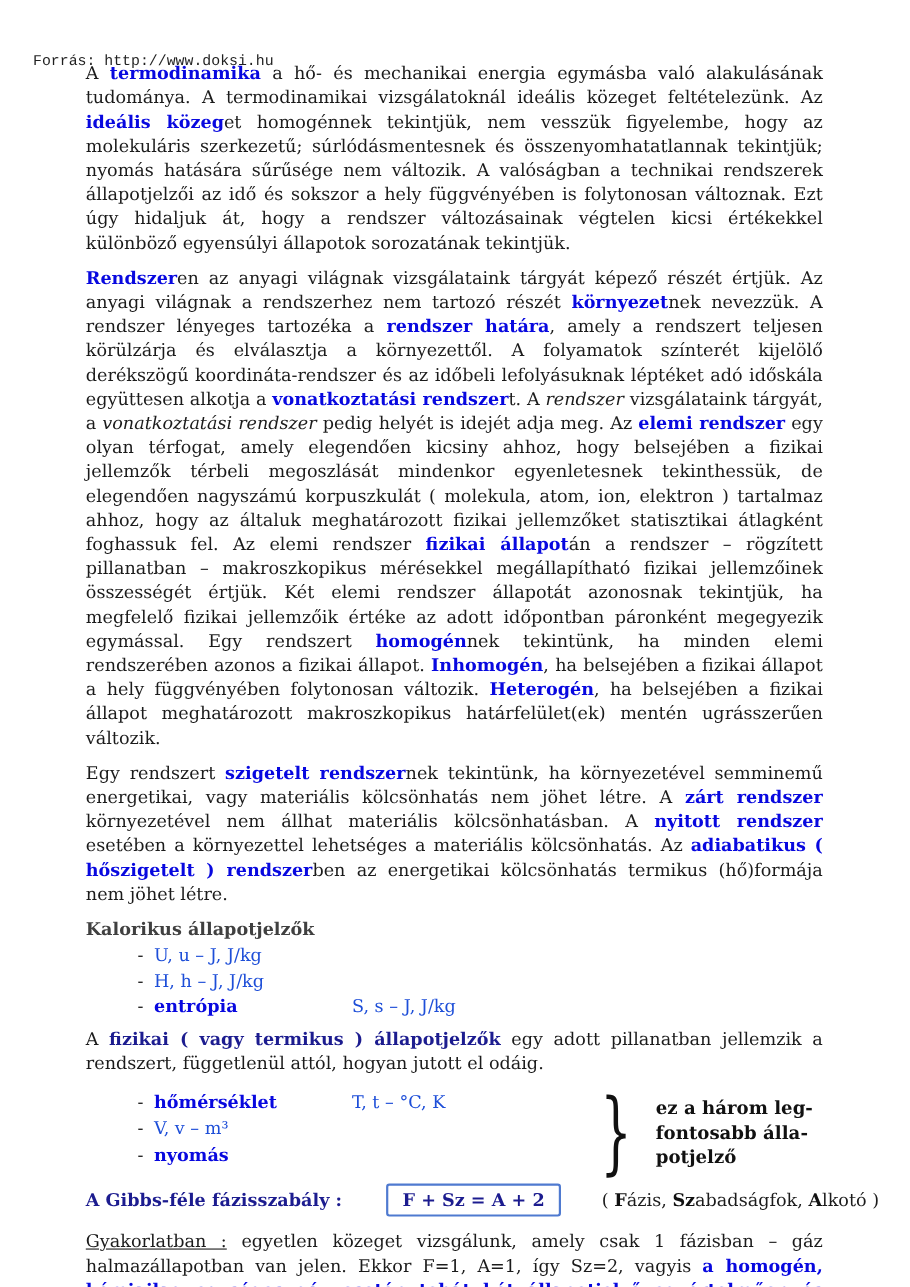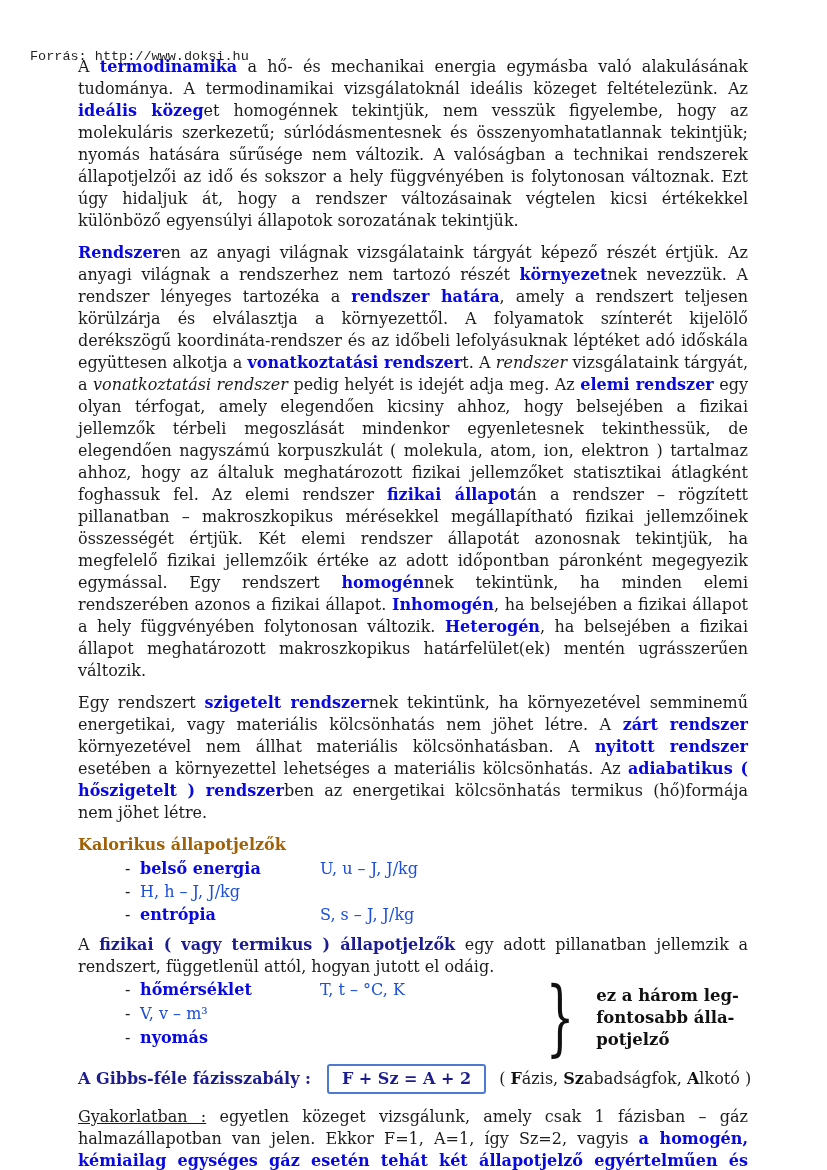--- a/index.html
+++ b/index.html
@@ -14,39 +14,39 @@
   .content{
     position:absolute;left:78px;top:56px;width:670px;
     font-size:16px;line-height:22px;text-align:justify;
   }
   p.para{margin:0 0 10px 0;}
   .t-blue{color:#0808df;font-weight:bold;}
   .t-navy{color:#1c1c8f;font-weight:bold;}
   .t-bold{font-weight:bold;color:#111;}
   .t-italic{font-style:italic;}
   .t-underline{text-decoration:underline;}
-  .heading{font-weight:bold;color:#a16207;text-align:left;margin:0 0 1px 0;}
+  .heading{font-weight:bold;color:#404040;text-align:left;margin:0 0 1px 0;}
   .list{margin:0 0 8px 0;}
   .li-row{display:flex;line-height:23px;text-align:left;}
   .li-dash{width:15px;padding-left:47px;box-sizing:content-box;color:#1b1b1b;}
   .li-label{width:180px;font-weight:bold;color:#0808df;}
   .li-value{color:#1d4ed8;}
   .physical-row{display:flex;align-items:center;margin:0 0 6px 0;}
   .phys-left{flex:0 0 462px;}
   .phys-left .li-row{line-height:24px;}
   .brace-group{display:flex;align-items:center;}
   .brace{
     font-family:"DejaVu Serif",serif;font-size:82px;line-height:76px;
     transform:scaleX(.55);color:#111;flex:0 0 auto;margin-left:-6px;
   }
   .brace-note{
     white-space:pre-line;font-weight:bold;color:#111;
     font-size:16.5px;line-height:22px;margin-left:10px;text-align:left;
   }
-  .gibbs-row{display:flex;align-items:center;margin:2px 0 12px 0;text-align:left;}
+  .gibbs-row{display:flex;align-items:center;margin:2px 0 12px 0;text-align:left;gap:24px;}
   .gibbs-label{font-weight:bold;color:#1c1c8f;white-space:nowrap;}
   .formula-box{
     border:2px solid #4f7ad0;border-radius:3px;padding:2px 13px;
     margin:0 13px 0 16px;color:#1c1c8f;font-weight:bold;white-space:nowrap;
   }
   .gibbs-legend{white-space:nowrap;}
 </style>
 </head>
 <body>
 
@@ -58,36 +58,35 @@
 
   <p class="para"><span class="t-blue">Rendszer</span><span>en az anyagi világnak vizsgálataink tárgyát képező részét értjük. Az anyagi világnak a rendszerhez nem tartozó részét </span><span class="t-blue">környezet</span><span>nek nevezzük. A rendszer lényeges tartozéka a </span><span class="t-blue">rendszer határa</span><span>, amely a rendszert teljesen körülzárja és elválasztja a környezettől. A folyamatok színterét kijelölő derékszögű koordináta-rendszer és az időbeli lefolyásuknak léptéket adó időskála együttesen alkotja a </span><span class="t-blue">vonatkoztatási rendszer</span><span>t.  A </span><span class="t-italic">rendszer</span><span> vizsgálataink tárgyát, a </span><span class="t-italic">vonatkoztatási rendszer</span><span> pedig helyét is idejét adja meg. Az </span><span class="t-blue">elemi rendszer</span><span> egy olyan térfogat, amely elegendően kicsiny ahhoz, hogy belsejében a fizikai jellemzők térbeli megoszlását mindenkor egyenletesnek tekinthessük, de elegendően nagyszámú korpuszkulát ( molekula, atom, ion, elektron ) tartalmaz ahhoz, hogy az általuk meghatározott fizikai jellemzőket statisztikai átlagként foghassuk fel. Az elemi rendszer </span><span class="t-blue">fizikai állapot</span><span>án a rendszer – rögzített pillanatban – makroszkopikus mérésekkel megállapítható fizikai jellemzőinek összességét értjük. Két elemi rendszer állapotát azonosnak tekintjük, ha megfelelő fizikai jellemzőik értéke az adott időpontban páronként megegyezik egymással. Egy rendszert </span><span class="t-blue">homogén</span><span>nek tekintünk, ha minden elemi rendszerében azonos a fizikai állapot. </span><span class="t-blue">Inhomogén</span><span>, ha belsejében a fizikai állapot a hely függvényében folytonosan változik. </span><span class="t-blue">Heterogén</span><span>, ha belsejében a fizikai állapot meghatározott makroszkopikus határfelület(ek) mentén ugrásszerűen változik.</span></p>
 
   <p class="para"><span>Egy rendszert </span><span class="t-blue">szigetelt rendszer</span><span>nek tekintünk, ha környezetével semminemű energetikai, vagy materiális kölcsönhatás nem jöhet létre. A </span><span class="t-blue">zárt rendszer</span><span> környezetével nem állhat materiális kölcsönhatásban. A </span><span class="t-blue">nyitott rendszer</span><span> esetében a környezettel lehetséges a materiális kölcsönhatás. Az </span><span class="t-blue">adiabatikus ( hőszigetelt ) rendszer</span><span>ben az energetikai kölcsönhatás termikus (hő)formája nem jöhet létre.</span></p>
 
   <div class="section">
     <div class="heading">Kalorikus állapotjelzők</div>
     <div class="list">
         <div class="li-row">
           <span class="li-dash">-</span>
-          <span class="li-label">belső energia</span>
           <span class="li-value">U, u – J, J/kg</span>
         </div>
         <div class="li-row">
           <span class="li-dash">-</span>
           <span class="li-value">H, h – J, J/kg</span>
         </div>
         <div class="li-row">
           <span class="li-dash">-</span>
           <span class="li-label">entrópia</span>
           <span class="li-value">S, s – J, J/kg</span>
         </div>
       </div>
   </div>
 
-  <p class="para" style="margin-bottom:0;"><span>A </span><span class="t-navy">fizikai ( vagy termikus ) állapotjelzők</span><span> egy adott pillanatban jellemzik a rendszert, függetlenül attól, hogyan jutott el odáig.</span></p>
+  <p class="para" style="margin-bottom:12px;"><span>A </span><span class="t-navy">fizikai ( vagy termikus ) állapotjelzők</span><span> egy adott pillanatban jellemzik a rendszert, függetlenül attól, hogyan jutott el odáig.</span></p>
 
   <div class="physical-row">
     <div class="phys-left list">
         <div class="li-row">
           <span class="li-dash">-</span>
           <span class="li-label">hőmérséklet</span>
           <span class="li-value">T, t – °C, K</span>
         </div>
         <div class="li-row">
           <span class="li-dash">-</span>

